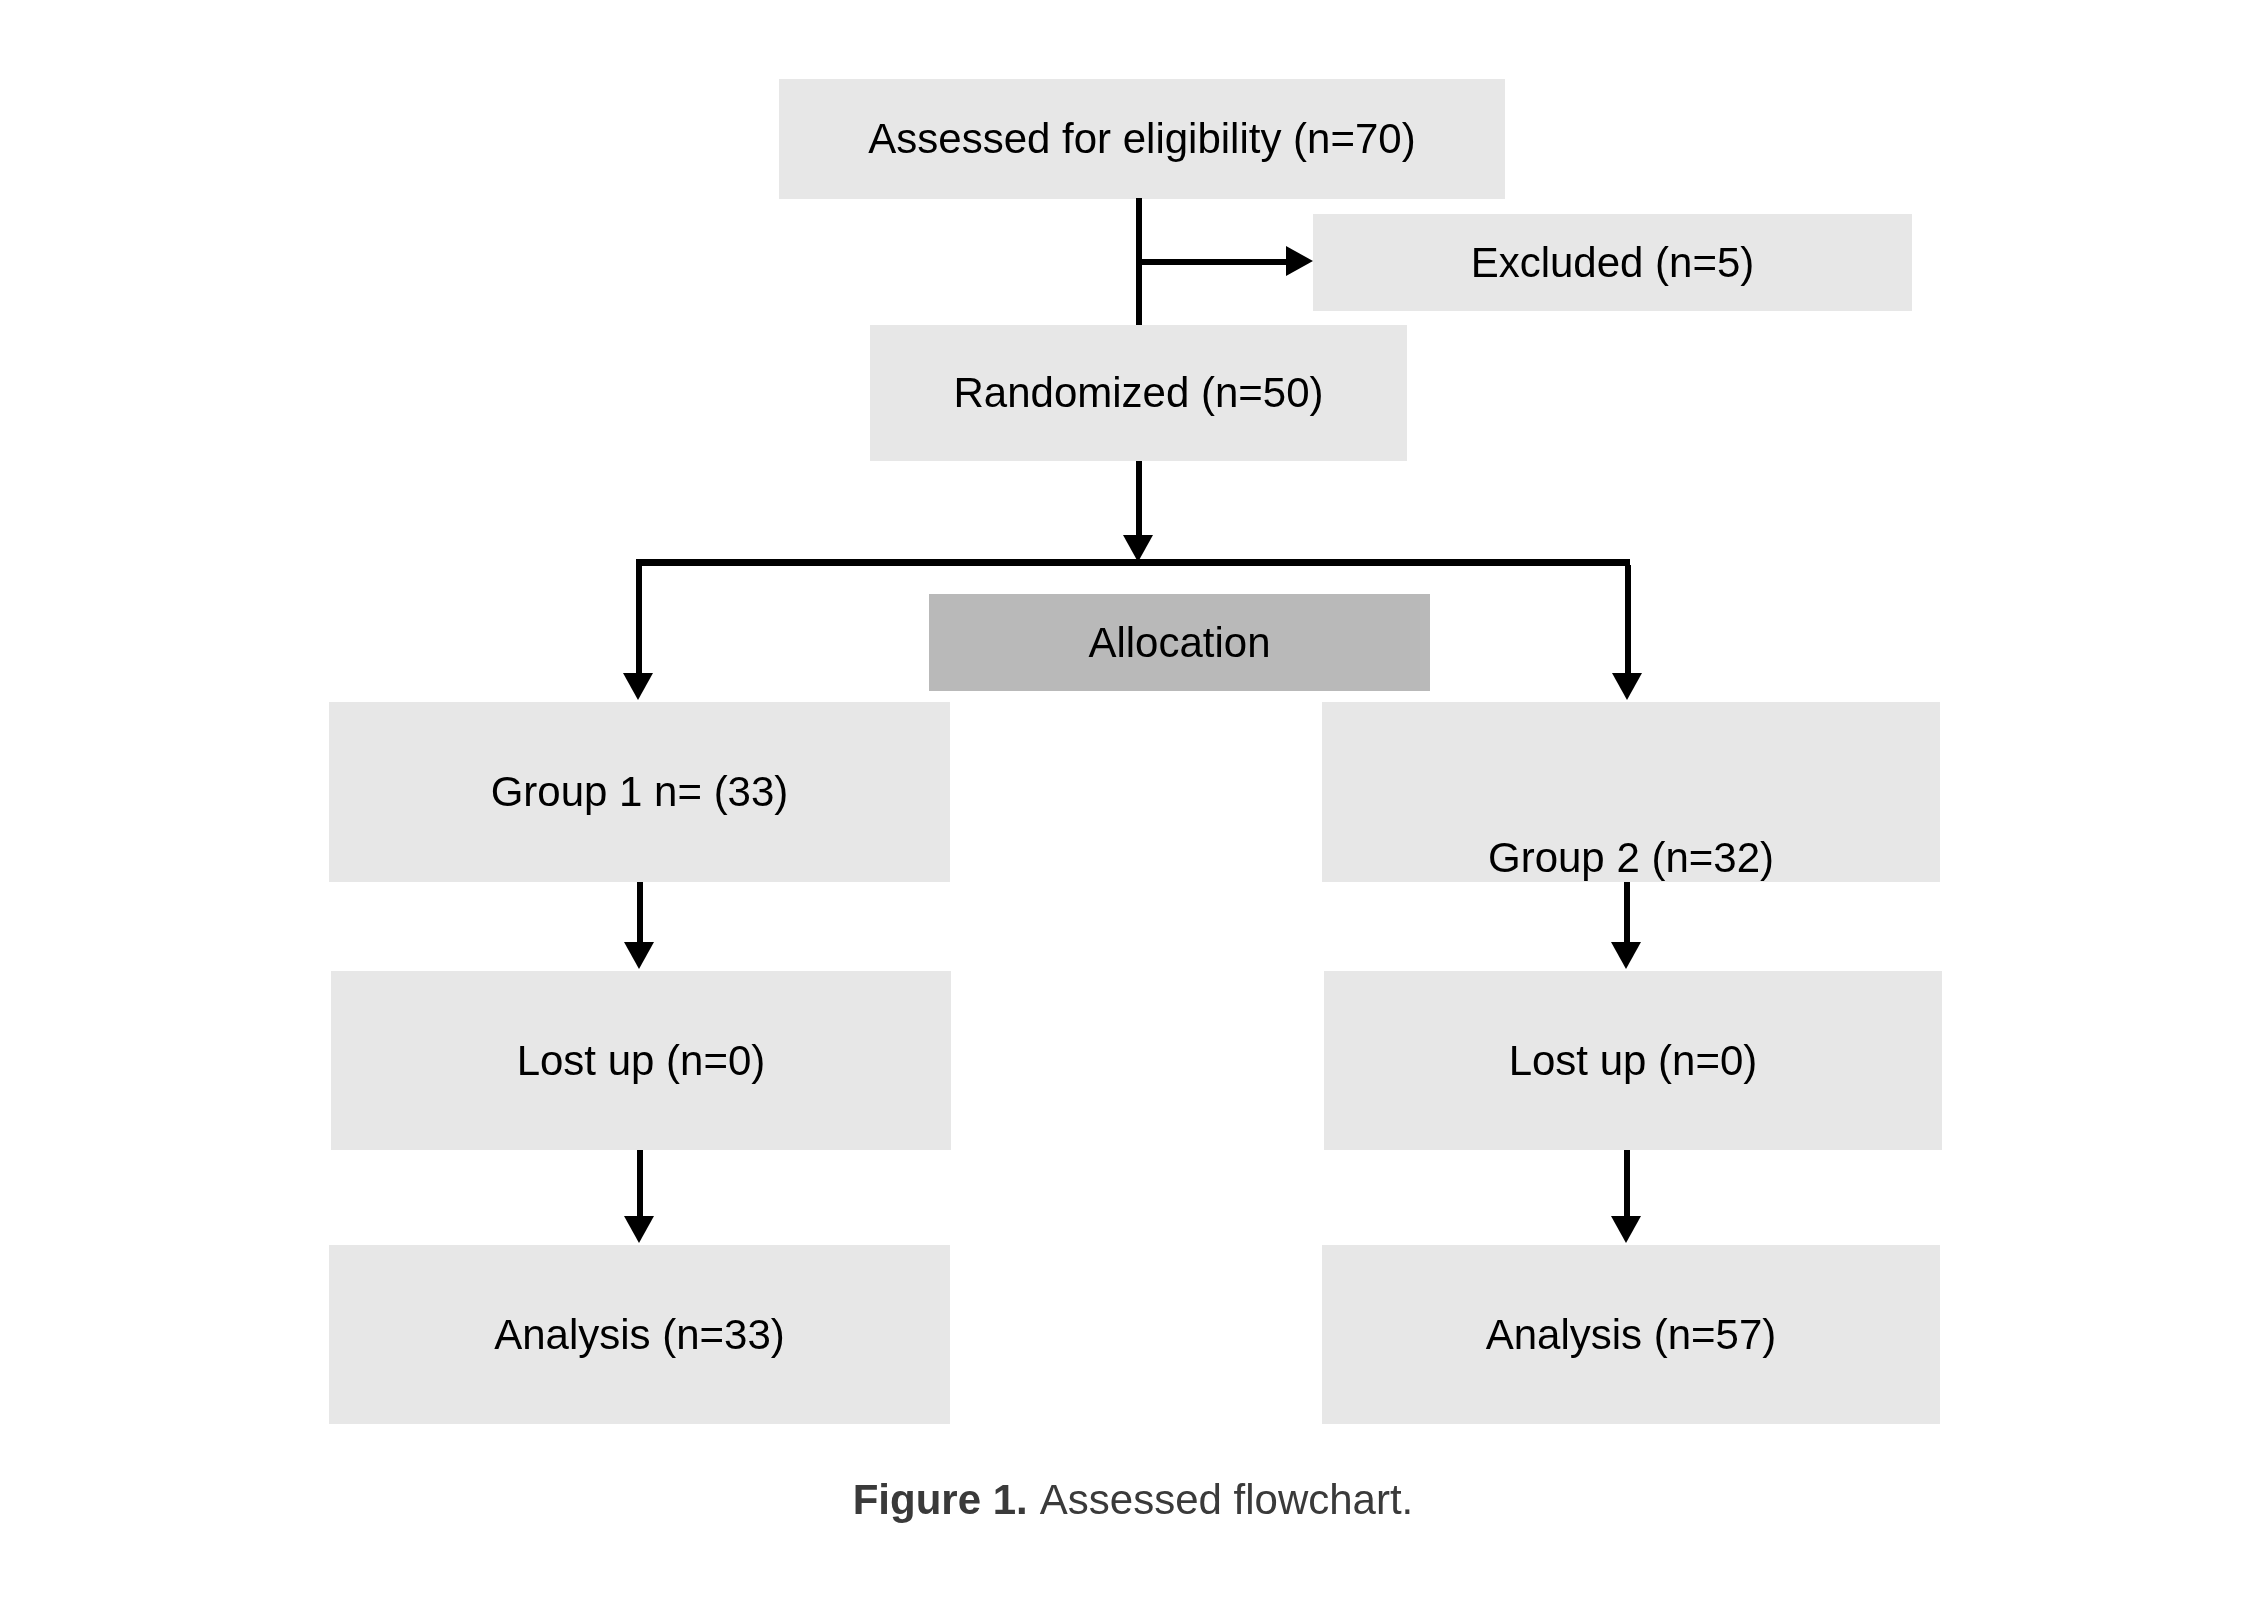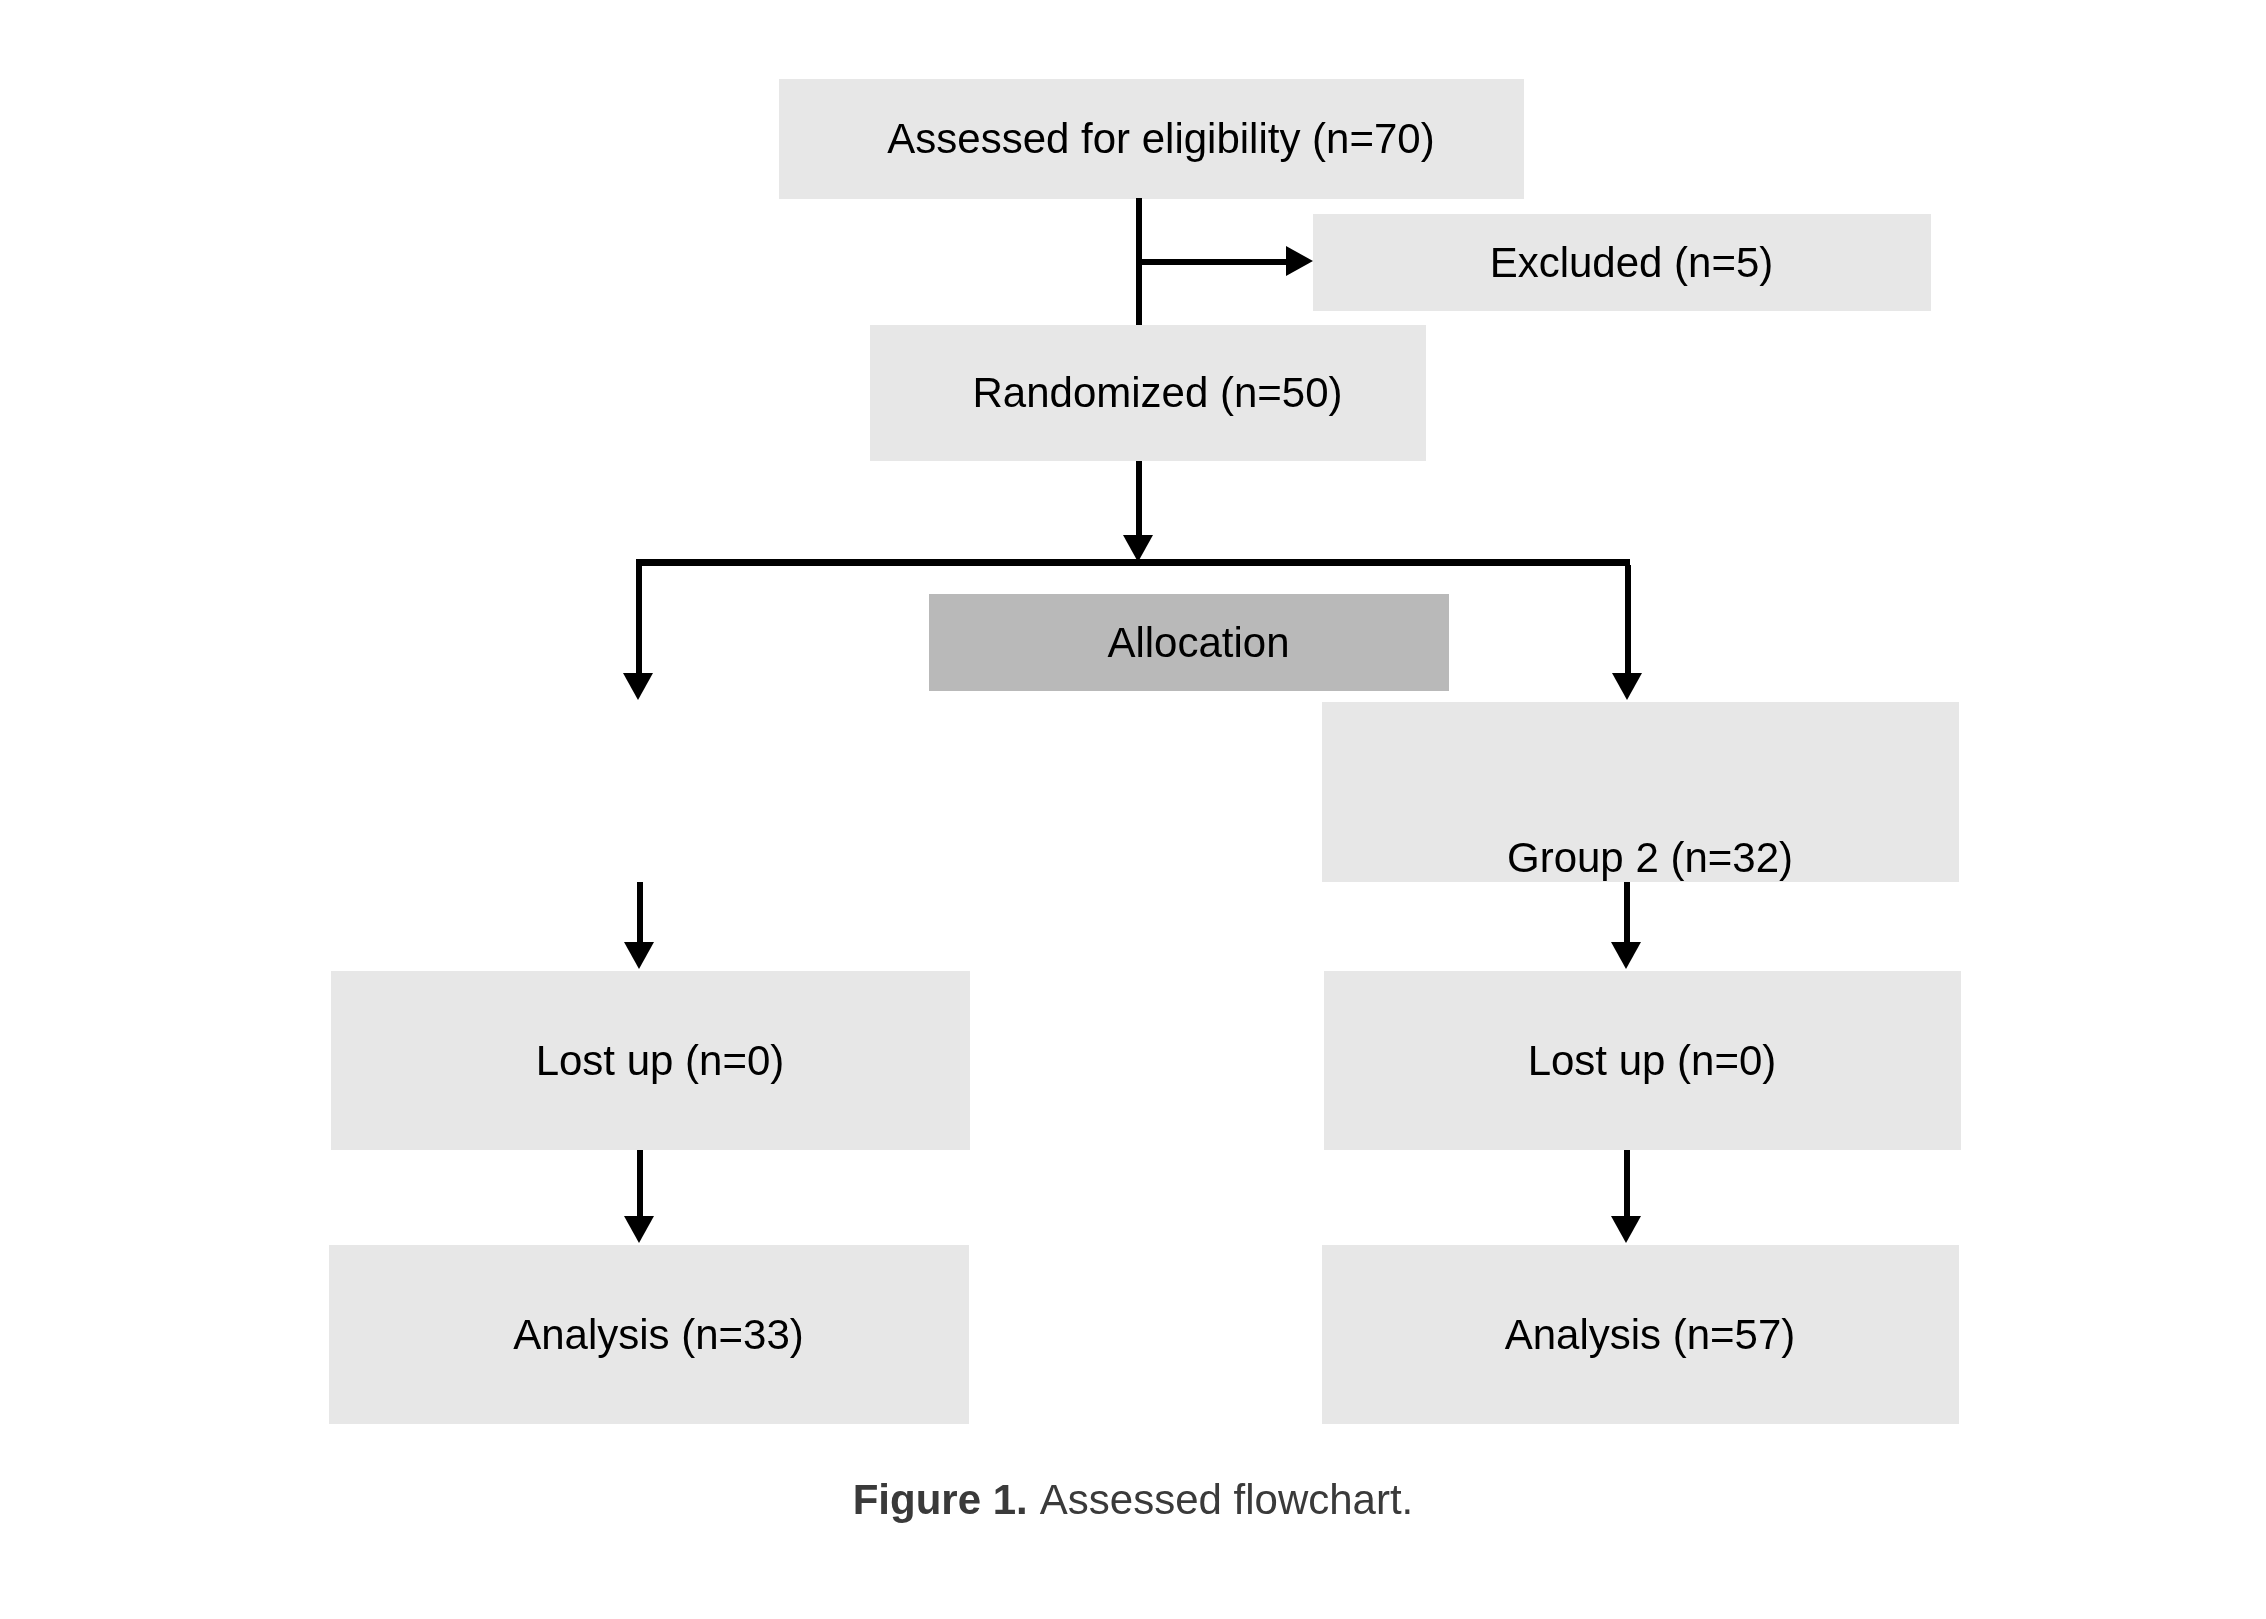--- a/index.html
+++ b/index.html
@@ -13,21 +13,20 @@
   }
   .node {
     position: absolute;
     display: flex;
     align-items: center;
     justify-content: center;
     text-align: center;
     font-size: 42px;
     color: #000000;
     background: #e7e7e7;
-    padding-left: 19px;
   }
   .node.dark { background: #b9b9b9; }
 
   
   #box-assessed   { left: 779px;  top: 79px;   width: 726px; height: 120px; }
   #box-excluded   { left: 1313px; top: 214px;  width: 599px; height: 97px; }
   #box-randomized { left: 870px;  top: 325px;  width: 537px; height: 136px; }
   #box-allocation { left: 888px;  top: 594px;  width: 501px; height: 97px; margin-left: 41px; }
   #box-group1     { left: 329px;  top: 702px;  width: 621px; height: 180px; }
   #box-group2     { left: 1322px; top: 702px;  width: 618px; height: 180px; align-items: flex-end; }
@@ -97,20 +96,23 @@
   </div>
 
   <div class="node" id="box-randomized">
     <span>Randomized (n=50)</span>
   </div>
 
   <div class="node dark" id="box-allocation">
     <span>Allocation</span>
   </div>
 
+  <div class="node" id="box-group1">
+    <span>Group 1 n= (33)</span>
+  </div>
 
   <div class="node" id="box-group2">
     <span>Group 2 (n=32)</span>
   </div>
 
   <div class="node" id="box-lost1">
     <span>Lost up (n=0)</span>
   </div>
 
   <div class="node" id="box-lost2">

